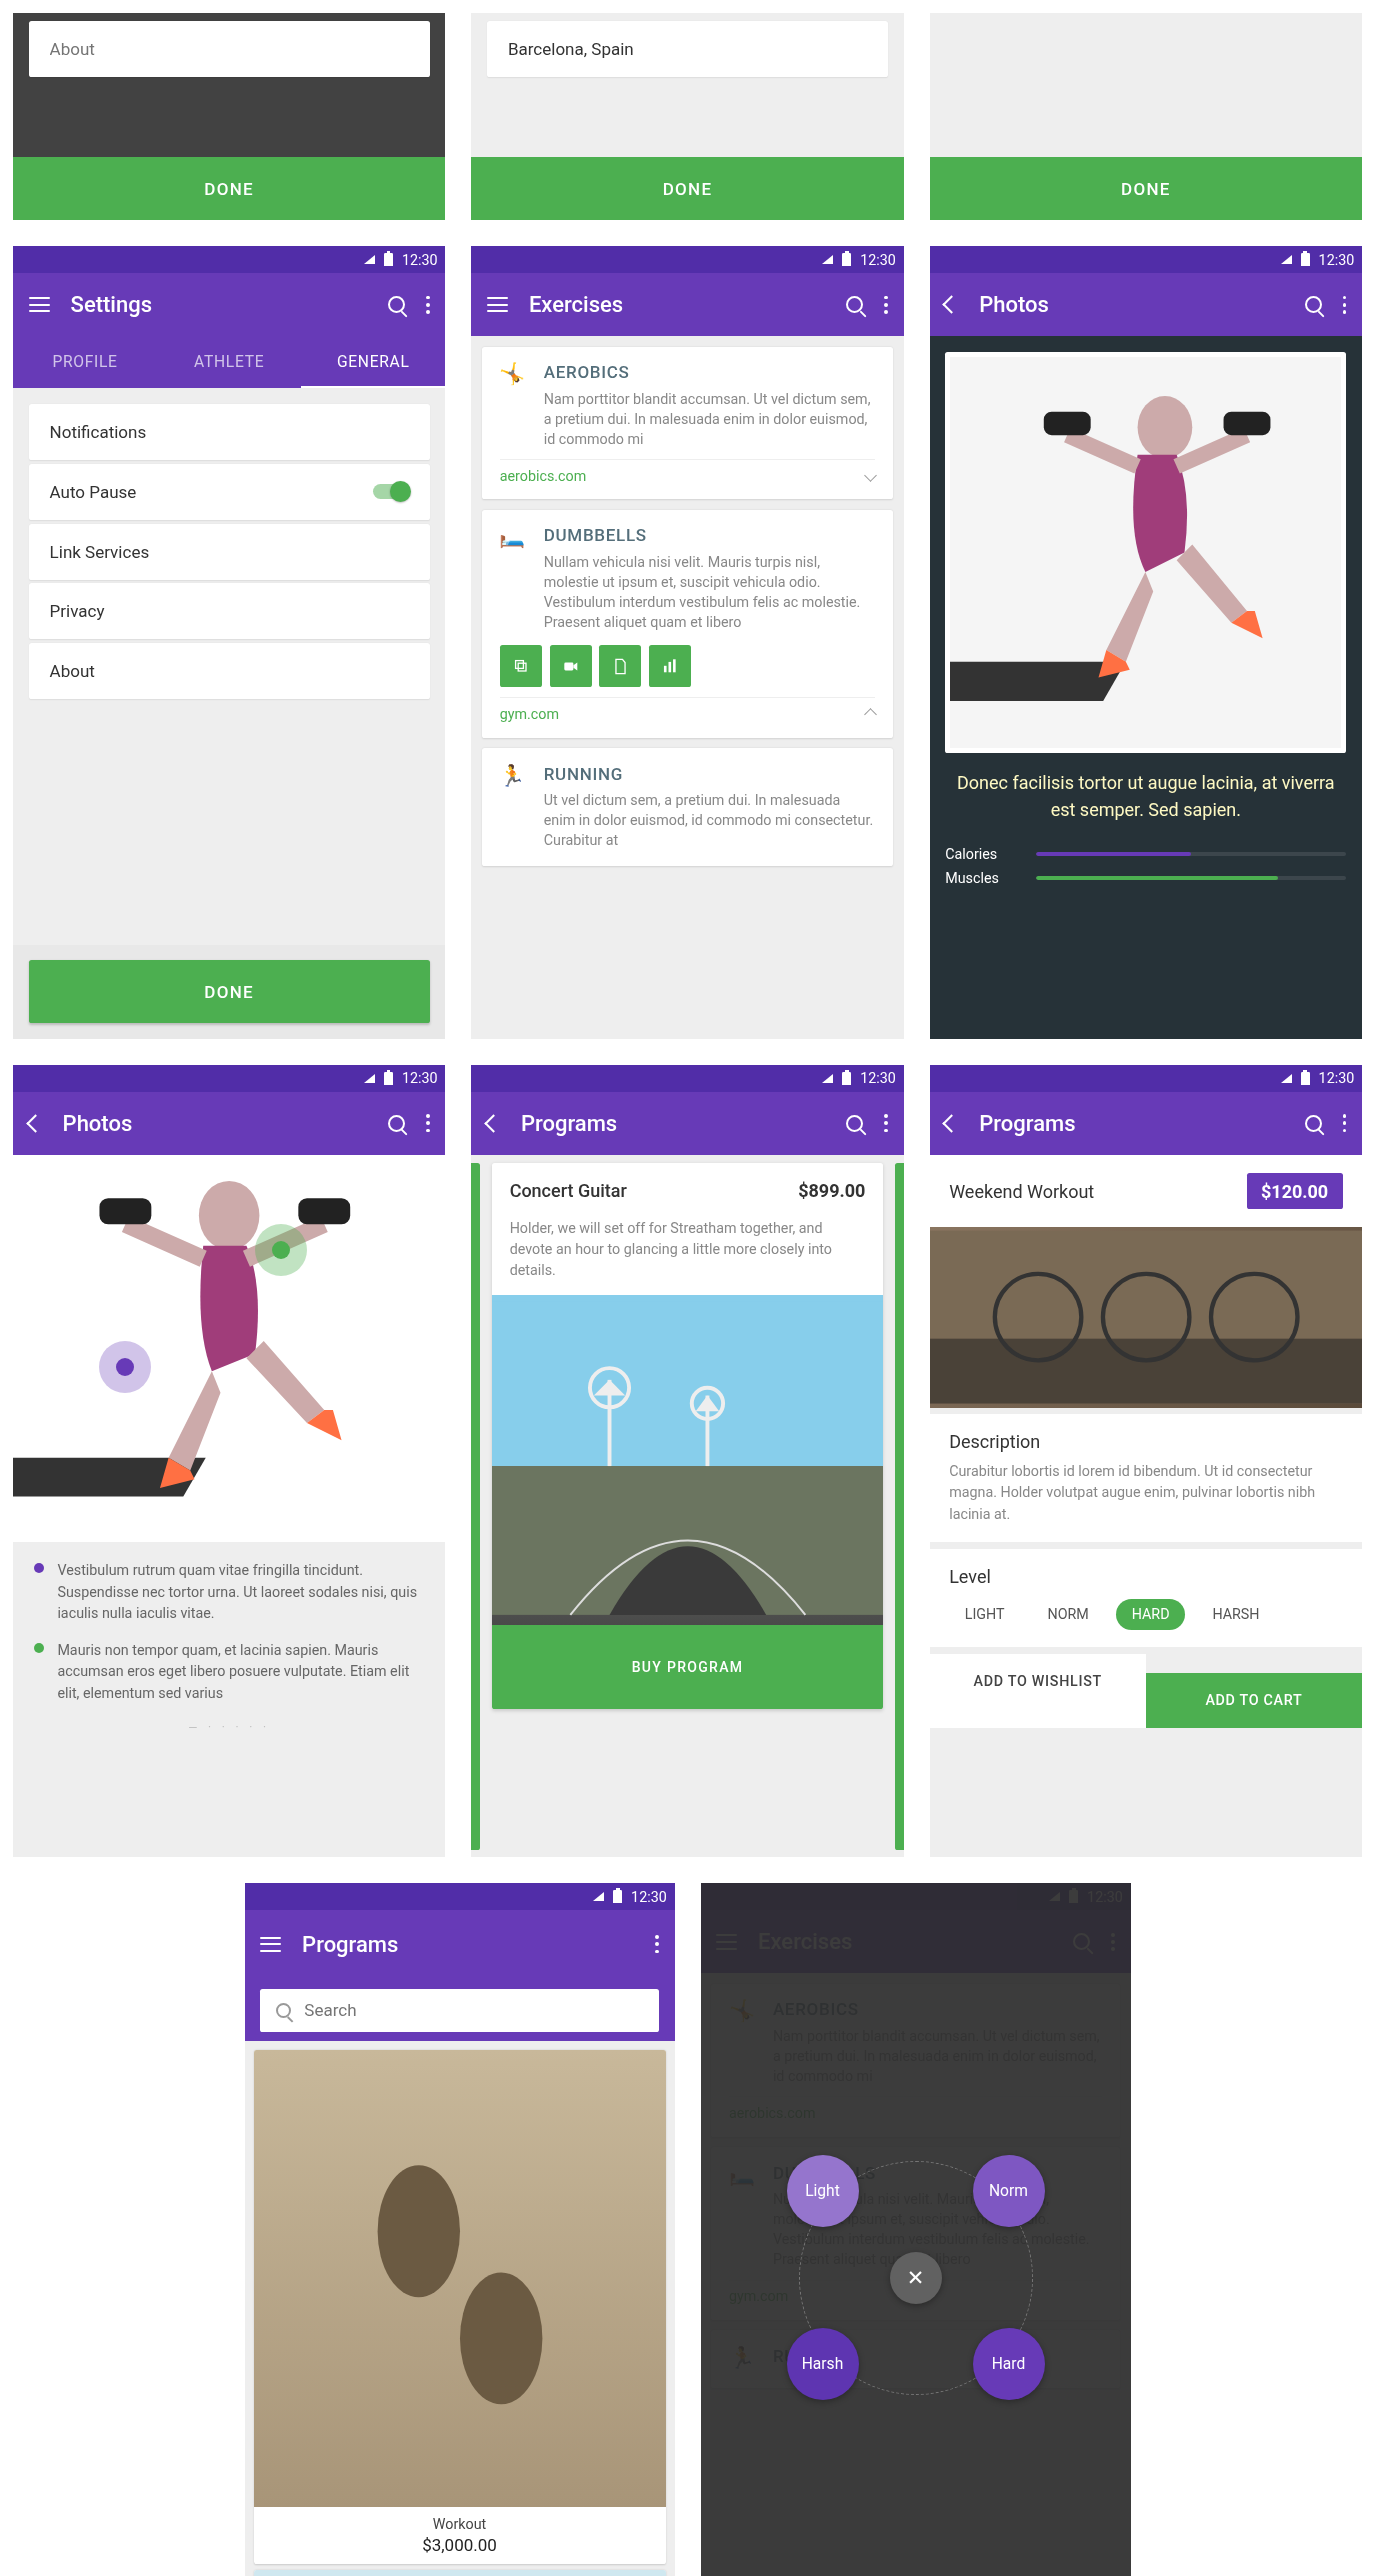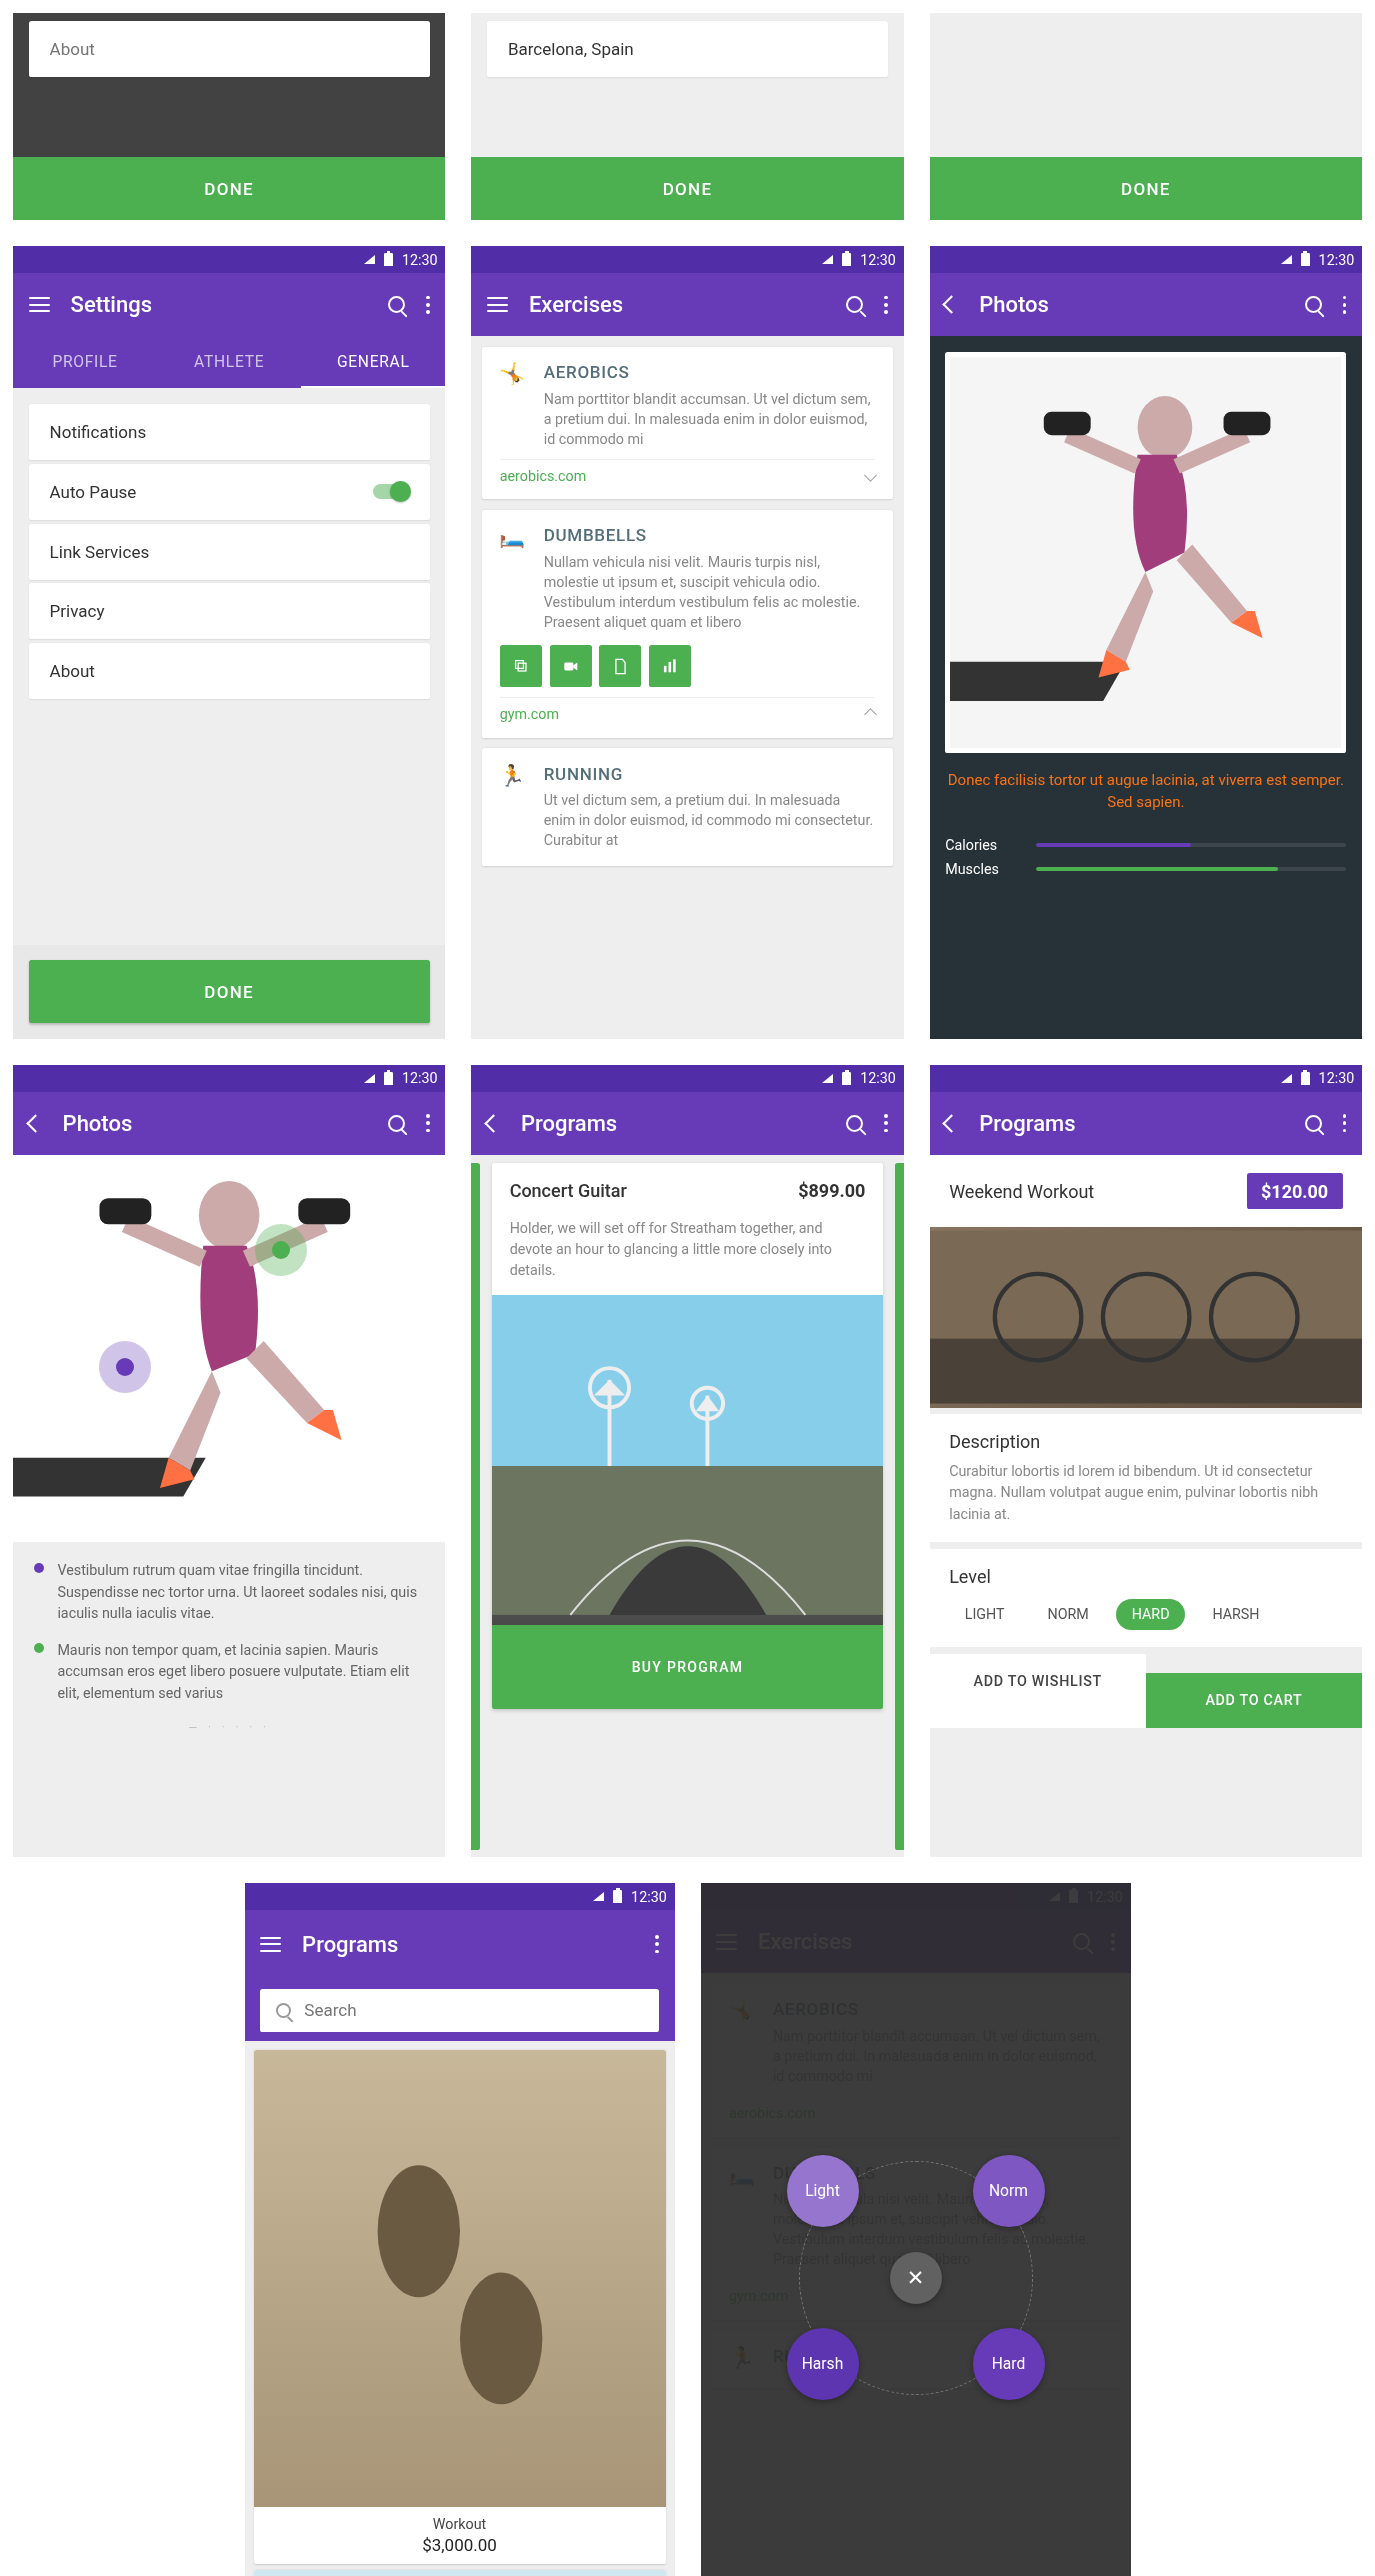--- a/index.html
+++ b/index.html
@@ -59,21 +59,21 @@
 .ex-chev { width:9px; height:9px; border-right:1.3px solid #999; border-bottom:1.3px solid #999; }
 .ex-chev.down { transform:rotate(45deg); }
 .ex-chev.up { transform:rotate(-135deg); }
 .ex-btns { display:flex; gap:7.8px; margin-top:13px; }
 .ex-gbtn { width:42px; height:42px; background:#4caf50; border-radius:2.6px; display:flex; align-items:center; justify-content:center; color:#fff; }
 
 
 .dark-content { background:#263238; flex:1; display:flex; flex-direction:column; padding:15.6px; }
 .photo-frame { background:#fff; border-radius:2.6px; padding:5.2px; margin-bottom:15.6px; }
 .photo-img { width:100%; aspect-ratio:1/1; position:relative; overflow:hidden; }
-.photo-caption { color:#f97316; text-align:center; font-size:15px; line-height:1.5; margin-bottom:15.6px; }
+.photo-caption { color:#fef9c3; text-align:center; font-size:18px; line-height:1.5; margin-bottom:15.6px; }
 .meter-row { display:flex; align-items:center; gap:13px; margin-top:7.8px; }
 .meter-label { color:#fff; font-size:14.3px; width:78px; }
 .meter-bar { flex:1; height:3.9px; background:rgba(255,255,255,0.1); border-radius:2px; overflow:hidden; }
 .meter-fill { height:100%; border-radius:2px; }
 
 
 .light-content { background:#eee; flex:1; position:relative; }
 .photo-light { width:100%; aspect-ratio:480/430; background:#fff; position:relative; }
 .marker { position:absolute; width:52px; height:52px; border-radius:50%; display:flex; align-items:center; justify-content:center; }
 .marker.green { background:rgba(76,175,80,0.35); left:56%; top:18%; }
@@ -455,21 +455,21 @@
       <svg viewBox="0 0 100 40" style="width:100%;height:100%;">
             <rect width="100" height="40" fill="#7a6a55"></rect>
             <rect y="25" width="100" height="15" fill="#4a4238"></rect>
             <circle cx="25" cy="20" r="10" fill="none" stroke="#333" stroke-width="1"></circle>
             <circle cx="50" cy="20" r="10" fill="none" stroke="#333" stroke-width="1"></circle>
             <circle cx="75" cy="20" r="10" fill="none" stroke="#333" stroke-width="1"></circle>
           </svg>
     </div>
     <div class="detail-card">
           <h3>Description</h3>
-          <p>Curabitur lobortis id lorem id bibendum. Ut id consectetur magna. Nullam volutpat augue enim, pulvinar lobortis nibh lacinia at.</p>
+          <p>Curabitur lobortis id lorem id bibendum. Ut id consectetur magna. Holder volutpat augue enim, pulvinar lobortis nibh lacinia at.</p>
         </div>
     <div class="detail-card">
       <h3>Level</h3>
       <div class="level-row">
         <div class="level-chip">LIGHT</div>
         <div class="level-chip">NORM</div>
         <div class="level-chip active">HARD</div>
         <div class="level-chip">HARSH</div>
       </div>
     </div>

